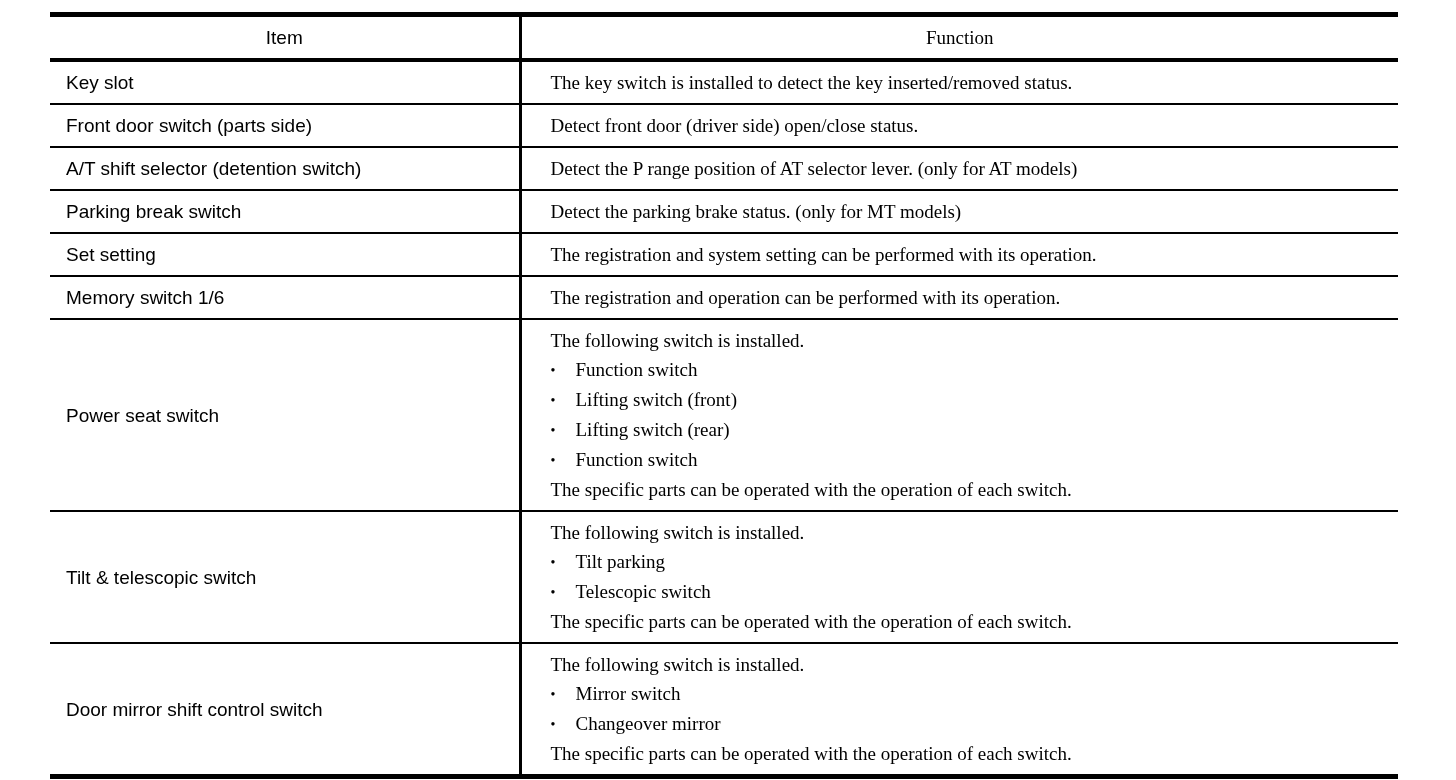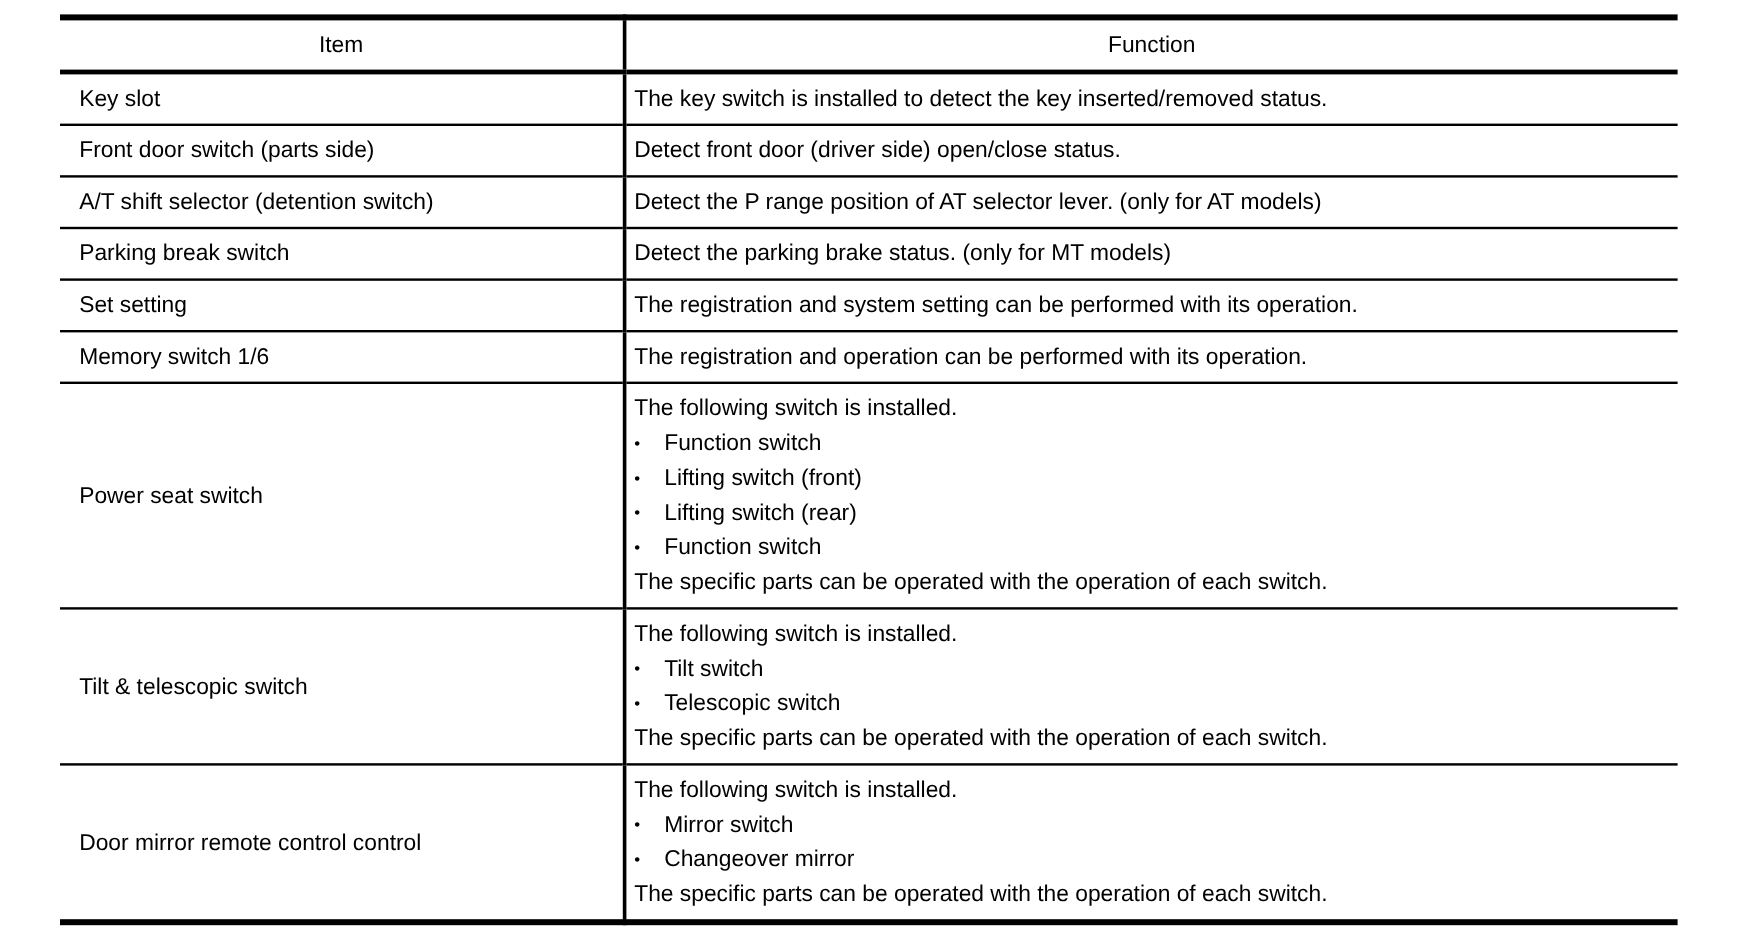--- a/index.html
+++ b/index.html
@@ -32,30 +32,30 @@
   col.col-function { width: 878px; }
   th {
     font-weight: 400;
     font-size: 19px;
     line-height: 29px;
     text-align: center;
     padding: 6px 8px;
     border-bottom: 4px solid #000;
     vertical-align: middle;
   }
-  th + th, td + td { border-left: 3px solid #000; }
+  th + th, td + td { border-left: 3px solid #000; font-family: Liberation Serif, serif; }
   td {
     border-top: 2px solid #000;
     font-size: 19px;
     line-height: 29px;
     vertical-align: middle;
     padding: 6px 14px;
   }
   td.item-cell { padding-left: 16px; }
-  td.function-cell { padding-left: 7px; }
+  td.function-cell { padding-left: 29px; }
   .fn-line { white-space: nowrap; }
   .bullet-mark {
     display: inline-block;
     width: 25px;
     font-size: 14px;
     vertical-align: 1px;
   }
 </style>
 </head>
 <body>
@@ -117,27 +117,27 @@
             <div class="fn-line"><span class="bullet-mark">•</span><span>Lifting switch (front)</span></div>
             <div class="fn-line"><span class="bullet-mark">•</span><span>Lifting switch (rear)</span></div>
             <div class="fn-line"><span class="bullet-mark">•</span><span>Function switch</span></div>
             <div class="fn-line">The specific parts can be operated with the operation of each switch.</div>
           </td>
         </tr>
         <tr>
           <td class="item-cell">Tilt &amp; telescopic switch</td>
           <td class="function-cell">
             <div class="fn-line">The following switch is installed.</div>
-            <div class="fn-line"><span class="bullet-mark">•</span><span>Tilt switch</span></div>
+            <div class="fn-line"><span class="bullet-mark">•</span><span>Tilt parking</span></div>
             <div class="fn-line"><span class="bullet-mark">•</span><span>Telescopic switch</span></div>
             <div class="fn-line">The specific parts can be operated with the operation of each switch.</div>
           </td>
         </tr>
         <tr>
-          <td class="item-cell">Door mirror remote control control</td>
+          <td class="item-cell">Door mirror shift control switch</td>
           <td class="function-cell">
             <div class="fn-line">The following switch is installed.</div>
             <div class="fn-line"><span class="bullet-mark">•</span><span>Mirror switch</span></div>
             <div class="fn-line"><span class="bullet-mark">•</span><span>Changeover mirror</span></div>
             <div class="fn-line">The specific parts can be operated with the operation of each switch.</div>
           </td>
         </tr>
       </tbody>
   </table>
 </div>

